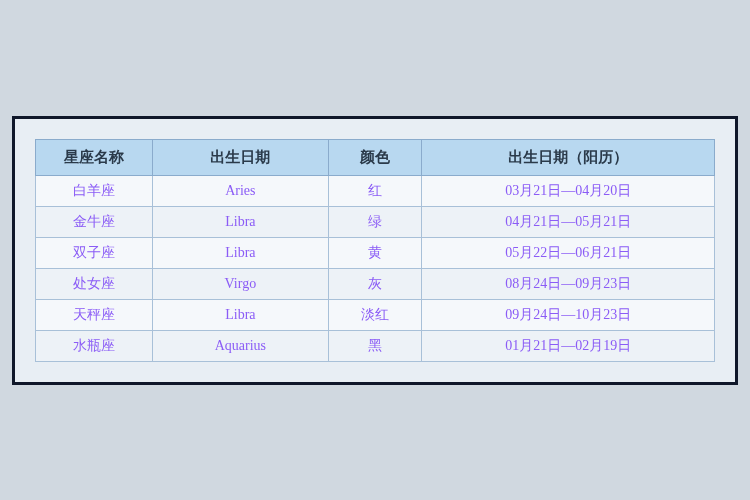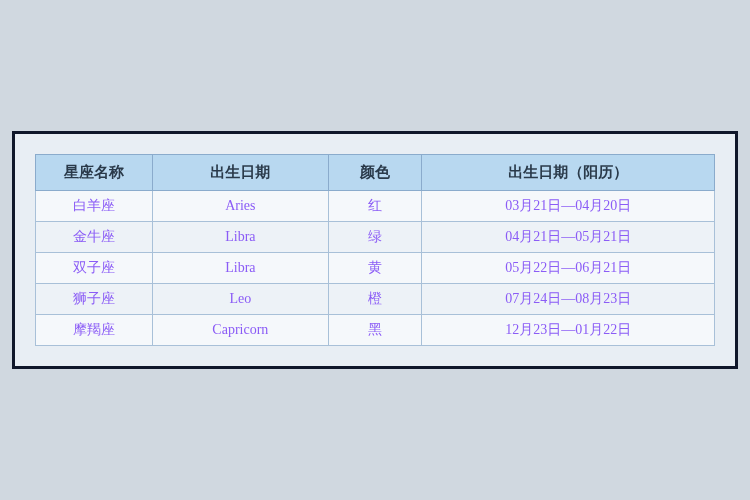--- a/index.html
+++ b/index.html
@@ -84,26 +84,32 @@
           <td>绿</td>
           <td>04月21日—05月21日</td>
         </tr>
         <tr>
           <td>双子座</td>
           <td>Libra</td>
           <td>黄</td>
           <td>05月22日—06月21日</td>
         </tr>
         <tr>
-          <td>狮子座</td>
-          <td>Leo</td>
-          <td>橙</td>
-          <td>07月24日—08月23日</td>
+          <td>处女座</td>
+          <td>Virgo</td>
+          <td>灰</td>
+          <td>08月24日—09月23日</td>
         </tr>
         <tr>
-          <td>摩羯座</td>
-          <td>Capricorn</td>
+          <td>天秤座</td>
+          <td>Libra</td>
+          <td>淡红</td>
+          <td>09月24日—10月23日</td>
+        </tr>
+        <tr>
+          <td>水瓶座</td>
+          <td>Aquarius</td>
           <td>黑</td>
-          <td>12月23日—01月22日</td>
+          <td>01月21日—02月19日</td>
         </tr>
       </tbody>
   </table>
 </div>
 
 </body></html>

